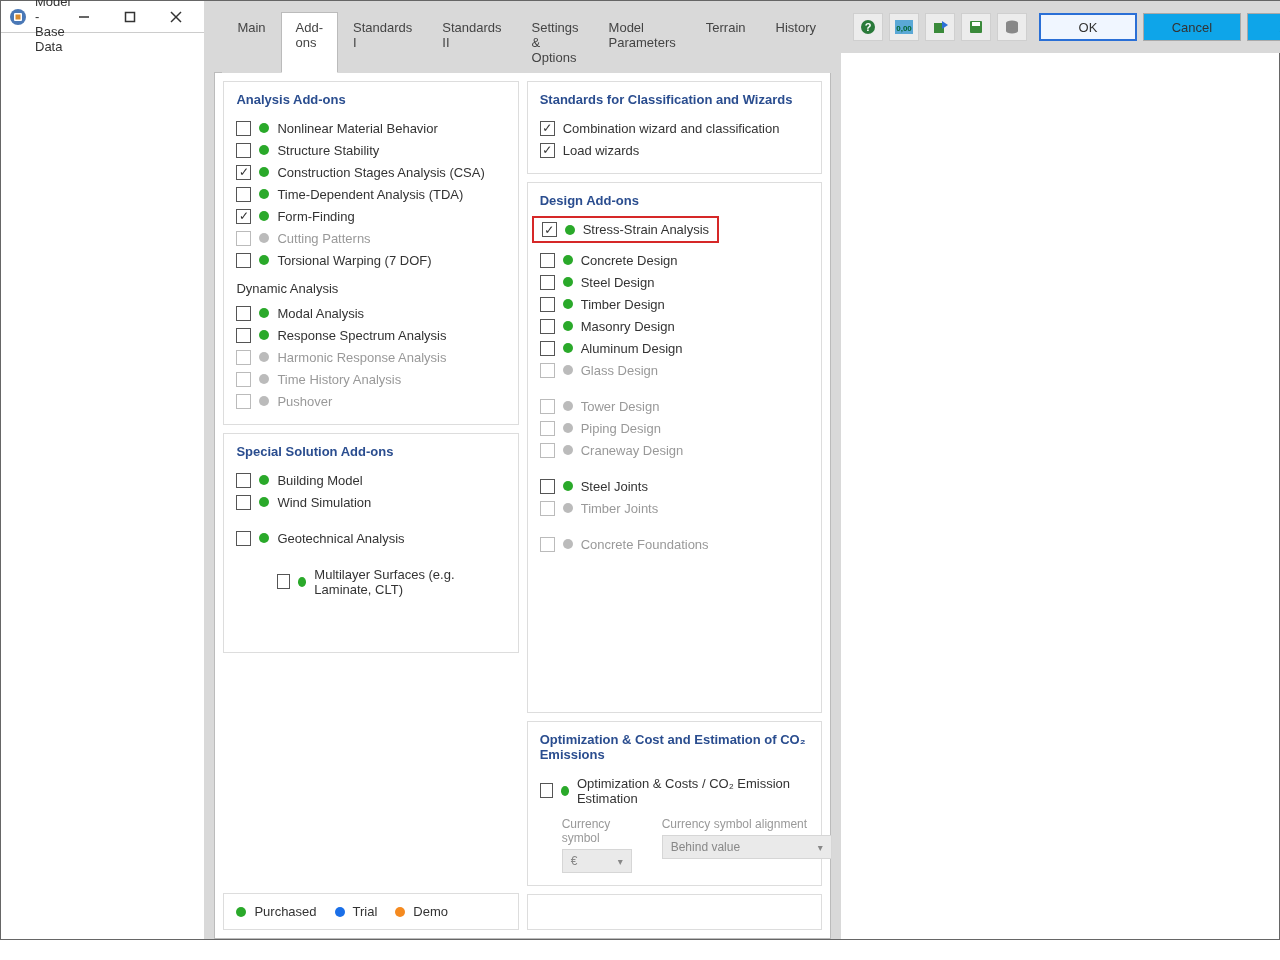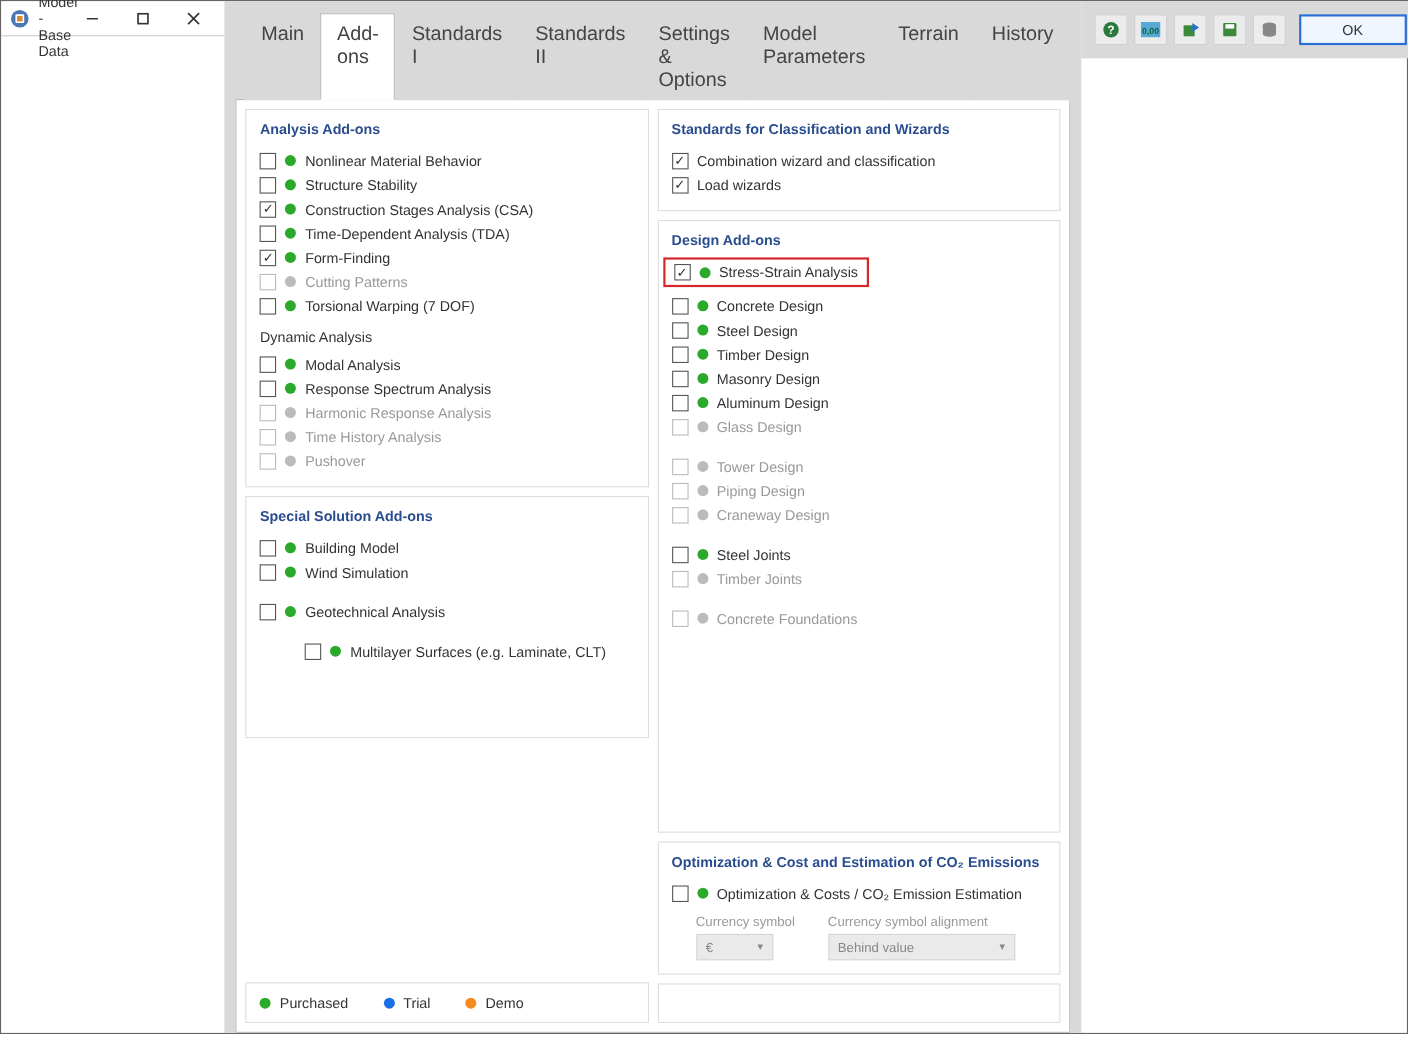--- a/index.html
+++ b/index.html
@@ -6,39 +6,39 @@
   html, body { margin:0; padding:0; width:1280px; height:960px; font-family: "Segoe UI", Arial, sans-serif; font-size:13px; color:#333; background:#fff; }
   .window { width:1280px; height:940px; border:1px solid #666; display:flex; flex-direction:row; background:#fff; }
   .titlebar { height:32px; display:flex; align-items:center; padding:0 8px; border-bottom:1px solid #ccc; }
   .titlebar .icon { width:18px; height:18px; margin-right:8px; }
   .titlebar .title { flex:1; font-size:13px; color:#333; }
   .winbtns { display:flex; gap:18px; align-items:center; padding-right:6px;}
   .winbtn { width:28px; height:22px; display:flex; align-items:center; justify-content:center; font-family:Arial; font-size:13px; color:#333;}
   .winbtn.close svg, .winbtn.max svg, .winbtn.min svg { }
   .content-wrap { flex:1; padding:10px 10px 0 10px; background:#d9d9d9; display:flex; flex-direction:column; min-height:0;}
   .tabs { display:flex; gap:0; padding-left:8px; }
-  .tab { padding:7px 14px; font-size:18px; color:#444; background:#d9d9d9; border:1px solid transparent; position:relative; top:1px;}
+  .tab { padding:7px 14px; font-size:13px; color:#444; background:#d9d9d9; border:1px solid transparent; position:relative; top:1px;}
   .tab.active { background:#fff; border:1px solid #bbb; border-bottom:1px solid #fff; }
   .tabbody { flex:1; background:#fff; border:1px solid #bbb; padding:8px; display:flex; gap:8px; min-height:0;}
   .col { display:flex; flex-direction:column; gap:8px; flex:1; min-width:0;border-radius:27px;}
   .panel { border:1px solid #ddd; background:#fff; padding:10px 12px 12px 12px; }
   .panel-title { color:#2a4d8f; font-weight:600; font-size:13px; margin-bottom:10px; }
   .subhead { font-size:13px; color:#333; margin:10px 0 6px 0; }
   .item { display:flex; align-items:center; gap:8px; padding:3.5px 0; font-size:13px; color:#333;}
   .item.disabled { color:#999; }
   .cb { width:15px; height:15px; border:1px solid #555; display:flex; align-items:center; justify-content:center; background:#fff;}
   .cb.disabled { border-color:#bbb; }
   .cb.checked::after { content:"✓"; font-size:12px; line-height:1; color:#333; }
   .dot { width:10px; height:10px; border-radius:50%; display:inline-block; }
   .dot.green { background:#2aa92a; }
   .dot.blue  { background:#1a6fe8; }
   .dot.orange{ background:#f58a1f; }
   .dot.gray  { background:#bbb; }
   .highlight { border:2px solid #d62828; display:inline-flex; padding:4px 8px; margin:-4px -8px; }
-  .legend { background:#fff; border:1px solid #ddd; margin-top:auto; padding:10px 12px; display:flex; align-items:center; gap:32px; }
+  .legend { background:#fff; border:1px solid #ddd; margin-top:auto; padding:10px 12px; display:flex; align-items:center; gap:18px; }
   .legend .li { display:flex; align-items:center; gap:8px; font-size:13px; color:#333;}
   .currency-row { display:flex; gap:30px; margin-top:8px; padding-left:22px;}
   .field { display:flex; flex-direction:column; gap:4px; }
   .field label { font-size:12px; color:#999; }
   .select { background:#eaeaea; border:1px solid #d6d6d6; color:#888; height:24px; display:flex; align-items:center; justify-content:space-between; padding:0 8px; font-size:12px;}
   .select.small { width:70px; }
   .select.med { width:170px; }
   .chev { font-size:10px; color:#888;}
   .footer { height:52px; background:#d9d9d9; display:flex; align-items:center; padding:0 12px; gap:6px;}
   .footer .spacer { flex:1; }

